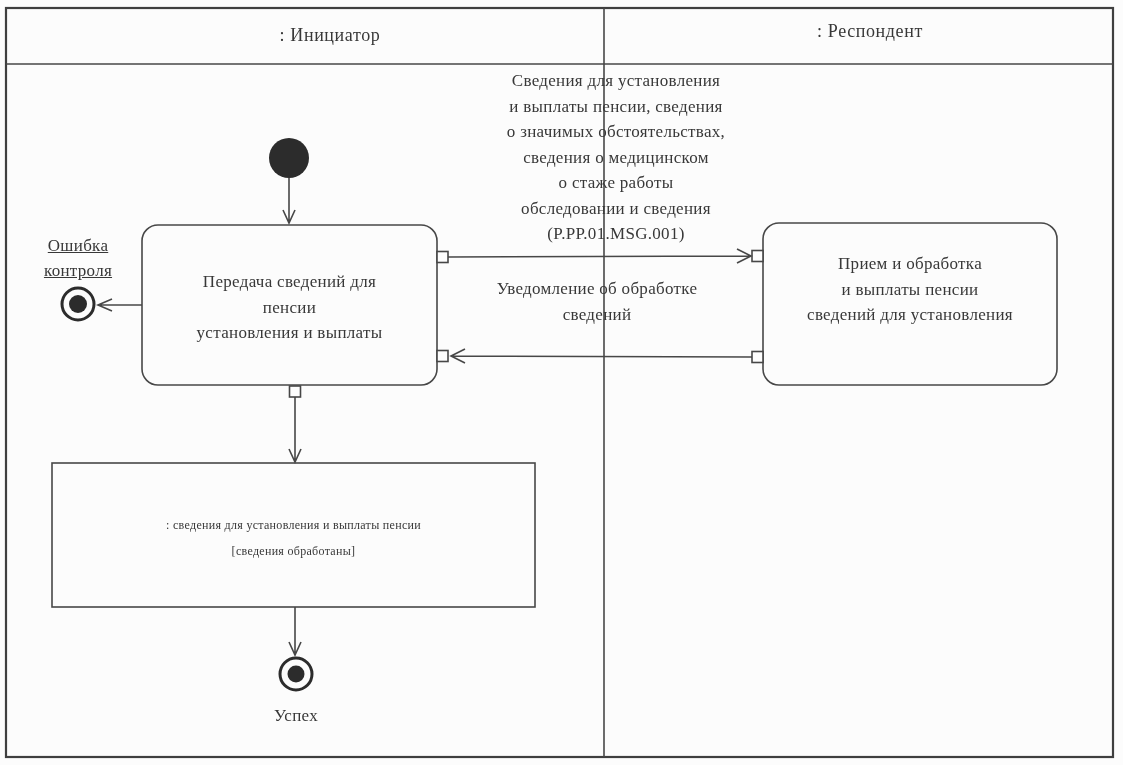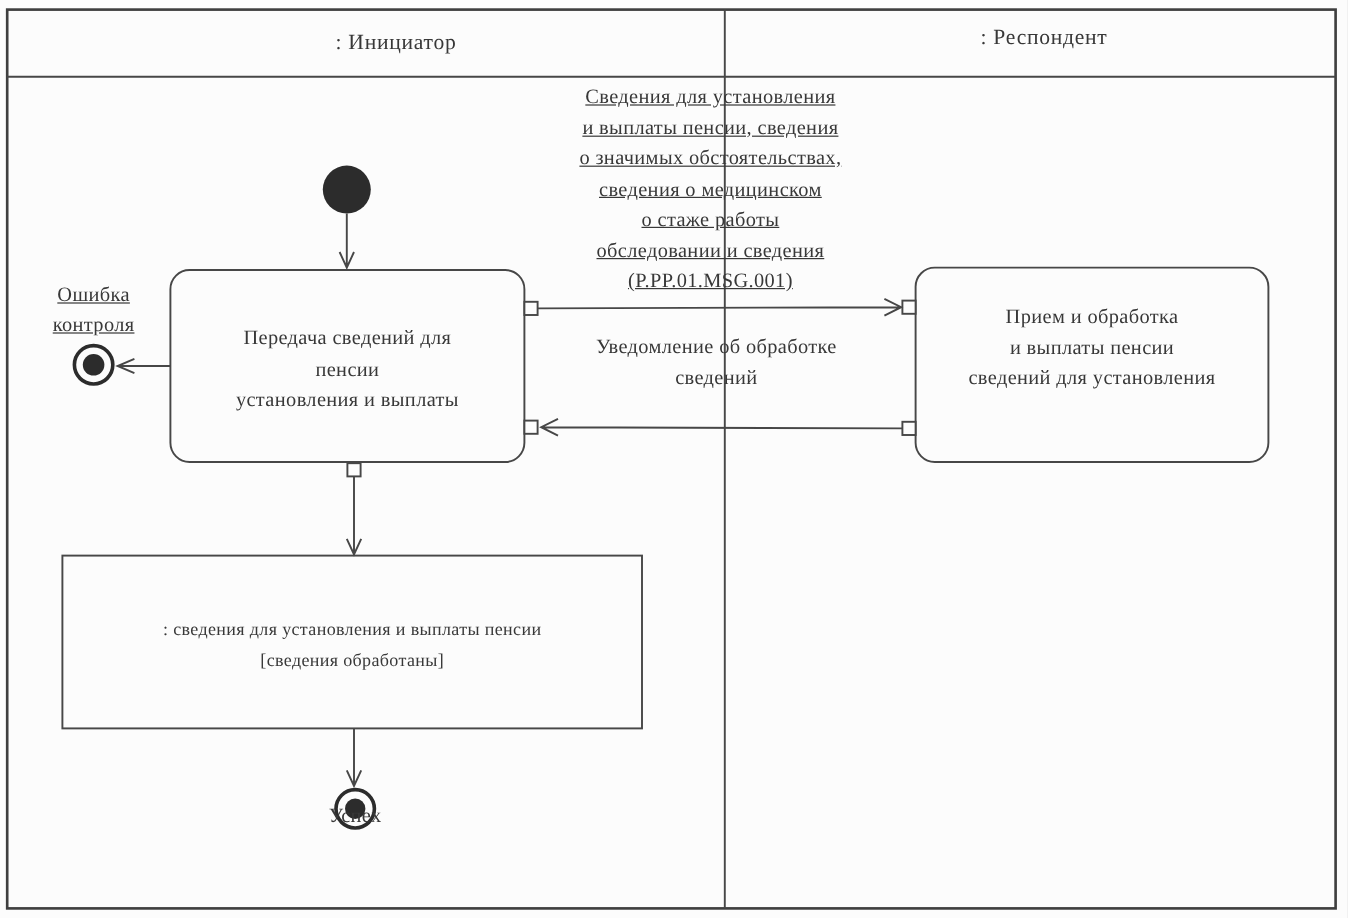--- a/index.html
+++ b/index.html
@@ -9,27 +9,27 @@
     background:#fcfcfc;
     font-family:"Liberation Serif","DejaVu Serif",serif;
     color:#383838;
     overflow:hidden;
   }
   svg{position:absolute;left:0;top:0;}
   .txt{position:absolute;text-align:center;font-size:17px;line-height:25.5px;letter-spacing:.3px;}
   .lane-title{position:absolute;text-align:center;font-size:18px;letter-spacing:.6px;}
   .t1{left:6px;top:25px;width:598px;margin-left:25px;}
   .t2{left:620px;top:21px;width:500px;}
-  .msg1{left:417px;top:68px;width:350px;text-decoration:underline;}
+  .msg1{left:441px;top:68px;width:350px;}
   .msg2{left:457px;top:276px;width:280px;}
   .act1{left:150px;top:269px;width:279px;}
   .act2{left:771px;top:251px;width:278px;}
-  .obj{left:60px;top:513px;width:467px;font-size:15px;}
+  .obj{left:60px;top:513px;width:467px;font-size:12px;}
   .errlbl{left:17px;top:233px;width:122px;line-height:25px;text-decoration:underline;}
-  .succlbl{left:246px;top:667px;width:100px;}
+  .succlbl{left:246px;top:703px;width:100px;}
   .ln  {fill:none;stroke:#474747;stroke-width:1.6;}
   .ln2 {fill:none;stroke:#3f3f3f;stroke-width:2.2;}
   .ring{fill:none;stroke:#2c2c2c;stroke-width:3;}
   .fill-dark{fill:#2c2c2c;stroke:none;}
   .pin {fill:#fdfdfd;stroke:#474747;stroke-width:1.6;}
 </style>
 </head>
 <body>
 
 <div class="canvas">

